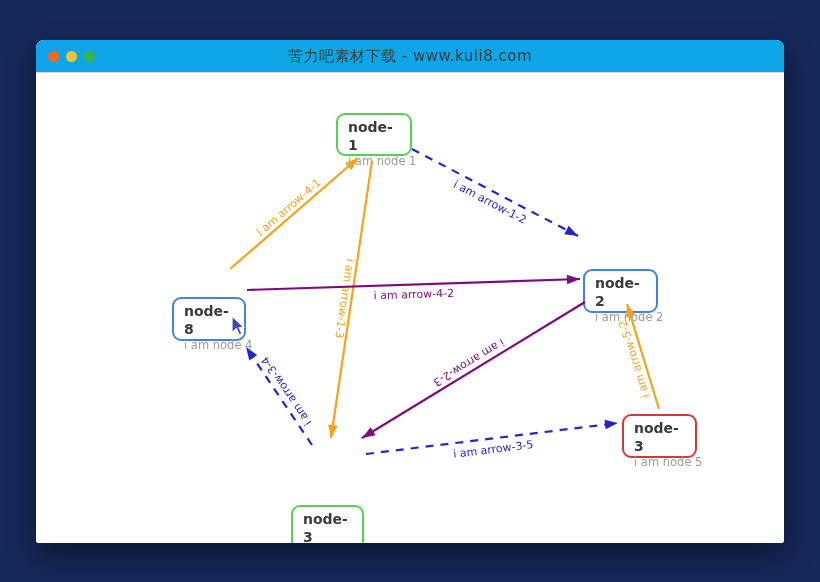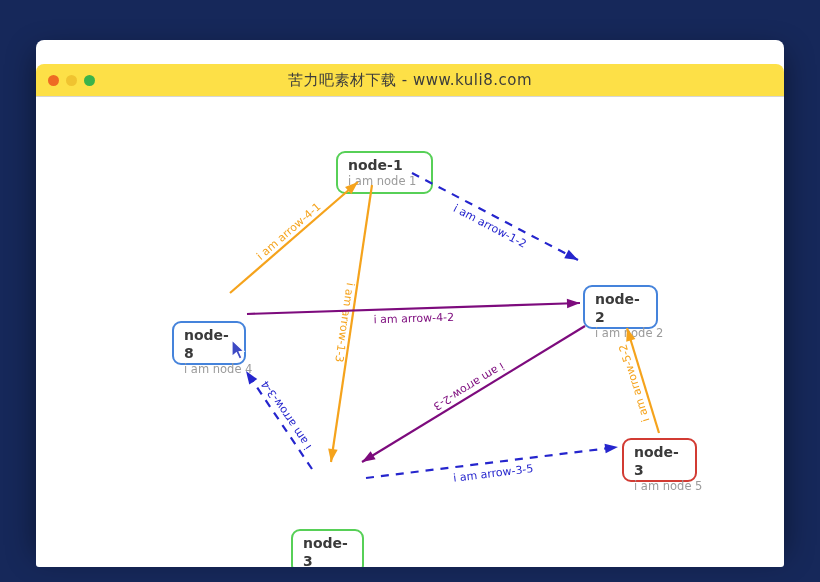--- a/index.html
+++ b/index.html
@@ -7,23 +7,23 @@
     width:820px;height:582px;position:relative;overflow:hidden;
     background:#16285a;
     font-family:"DejaVu Sans","Liberation Sans",sans-serif;
   }
   .window{
     position:absolute;left:36px;top:40px;width:748px;height:503px;
     border-radius:8px 8px 3px 3px;background:#fff;
     box-shadow:0 12px 30px rgba(0,0,0,.45);
   }
   .titlebar{
-    position:relative;height:32px;background:#fde047;
+    position:relative;height:32px;background:#0ea5e9;
     border-radius:8px 8px 0 0;border-bottom:1px solid #d6d6d6;
-    display:flex;align-items:center;justify-content:center;margin-top:24px;
+    display:flex;align-items:center;justify-content:center;
   }
   .dots{position:absolute;left:12px;top:0;height:32px;display:flex;align-items:center;gap:7px;}
   .dot{width:11px;height:11px;border-radius:50%;}
   .title{font-size:15px;color:#3c3c3c;letter-spacing:.5px;}
   .content{
     position:relative;width:748px;height:470px;background:#fff;overflow:hidden;
     border-radius:0 0 3px 3px;
   }
   .node{
     position:absolute;box-sizing:border-box;background:#fff;
@@ -41,25 +41,25 @@
   <div class="titlebar">
     <div class="dots">
       <span class="dot" style="background: rgb(238, 106, 35);"></span>
       <span class="dot" style="background: rgb(240, 195, 48);"></span>
       <span class="dot" style="background: rgb(59, 179, 74);"></span>
     </div>
     <div class="title">苦力吧素材下载 - www.kuli8.com</div>
   </div>
   <div class="content">
     <div id="node-layer">
-        <div class="node" style="left: 300px; top: 54px; width: 97px; height: 43px; border-color: rgb(87, 208, 87);">
+        <div class="node" style="left: 300px; top: 40px; width: 76px; height: 43px; border-color: rgb(87, 208, 87);">
           <div class="nt">node-1</div>
           <div class="ns">i am node 1</div>
         </div>
-        <div class="node" style="left: 547px; top: 188px; width: 75px; height: 44px; border-color: rgb(69, 131, 219);">
+        <div class="node" style="left: 547px; top: 196px; width: 75px; height: 44px; border-color: rgb(69, 131, 219);">
           <div class="nt">node-2</div>
           <div class="ns">i am node 2</div>
         </div>
         <div class="node" style="left: 255px; top: 388px; width: 73px; height: 45px; border-color: rgb(87, 208, 87); margin-top: 44px;">
           <div class="nt">node-3</div>
           <div class="ns">i am node 3</div>
         </div>
         <div class="node" style="left: 136px; top: 224px; width: 74px; height: 44px; border-color: rgb(69, 131, 219);">
           <div class="nt">node-8</div>
           <div class="ns">i am node 4</div>

